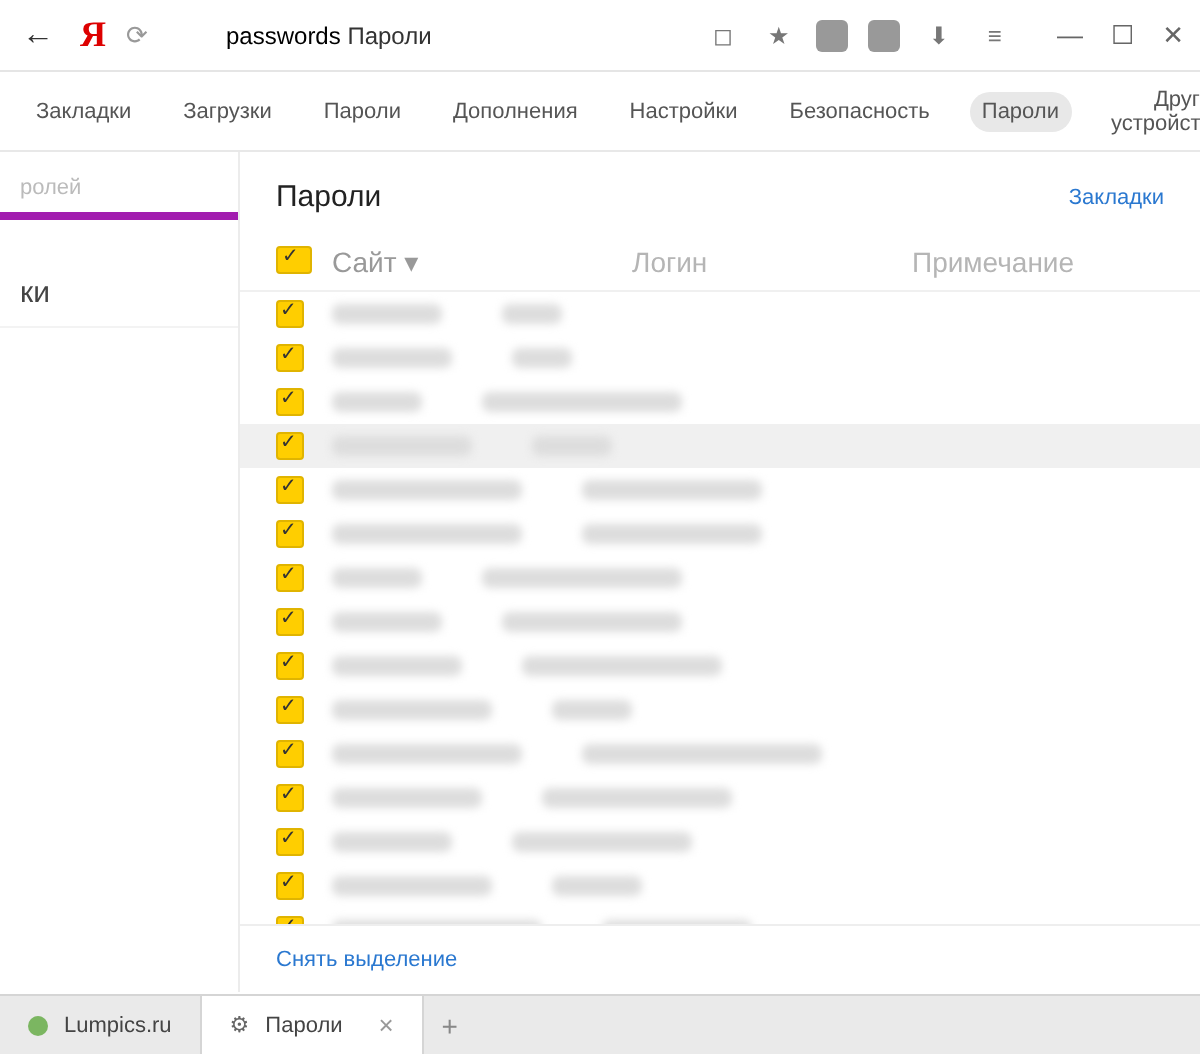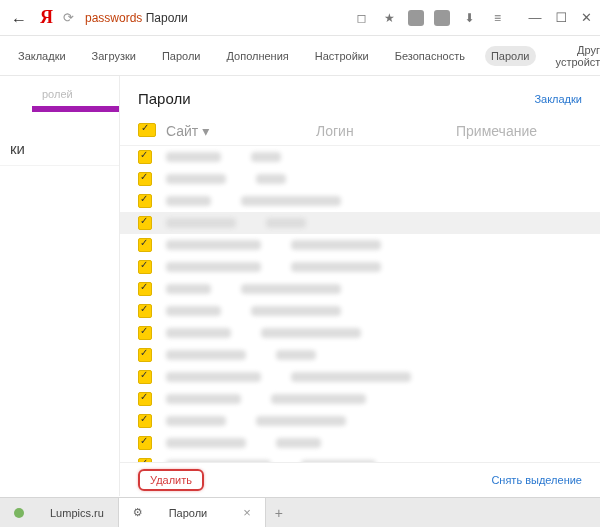--- a/index.html
+++ b/index.html
@@ -4,35 +4,35 @@
 <style>
   * { box-sizing: border-box; margin: 0; padding: 0; font-family: Arial, sans-serif; }
   body { width: 600px; height: 527px; background: #fff; overflow: hidden; position: relative; }
 
   
   .titlebar { height: 36px; display: flex; align-items: center; padding: 0 8px; border-bottom: 1px solid #e5e5e5; gap: 6px; }
   .titlebar .nav-back { width: 22px; text-align: center; font-size: 16px; color: #333; }
   .titlebar .yandex-y { font-size: 18px; color: #d00; font-weight: bold; font-family: Georgia, serif; margin: 0 4px; }
   .titlebar .reload { width: 16px; color: #999; font-size: 13px; }
   .titlebar .addr { flex: 1; font-size: 12px; color: #333; }
-  .titlebar .addr .path { color: #c2410c; }
+  .titlebar .addr .path { color: #000000; margin-left: 28px; }
   .titlebar .t-icons { display: flex; align-items: center; gap: 10px; }
   .titlebar .t-icons .ic { width: 18px; height: 18px; display: flex; align-items: center; justify-content: center; font-size: 12px; color: #777; }
   .titlebar .t-icons .badge { width: 16px; height: 16px; background: #999; border-radius: 3px; }
   .titlebar .win { display: flex; gap: 14px; margin-left: 16px; color: #666; font-size: 13px; }
 
   
   .settings-nav { height: 40px; display: flex; align-items: center; padding: 0 12px; gap: 14px; font-size: 11px; color: #555; border-bottom: 1px solid #e8e8e8; text-align: right; }
   .settings-nav .tab { padding: 4px 6px; border-radius: 10px; cursor: pointer; }
   .settings-nav .tab.active { background: #e8e8e8; }
 
   
   .body { display: flex; height: 420px; }
   .sidebar { width: 120px; border-right: 1px solid #ececec; padding-top: 6px; }
-  .sidebar .search { font-size: 11px; color: #bbb; padding: 6px 10px; border-bottom: 6px solid #a21caf; margin-left: 32px; }
+  .sidebar .search { font-size: 11px; color: #bbb; padding: 6px 10px; border-bottom: 4px solid #a21caf; }
   .sidebar .sitem { font-size: 15px; color: #444; padding: 8px 10px; border-bottom: 1px solid #f3f3f3; }
 
   .main { flex: 1; display: flex; flex-direction: column; position: relative; }
   .main-head { display: flex; justify-content: space-between; align-items: center; padding: 14px 18px 10px; }
   .main-head h2 { font-size: 15px; font-weight: normal; color: #222; }
   .main-head .add { font-size: 11px; color: #2a78d0; cursor: pointer; }
 
   .table { flex: 1; overflow: hidden; }
   .thead { display: flex; padding: 6px 18px; font-size: 14px; color: #b5b5b5; border-bottom: 1px solid #f0f0f0; }
   .thead .chk { width: 18px; height: 14px; background: #ffce00; border: 1px solid #e0b400; border-radius: 2px; margin-right: 10px; position: relative; }
@@ -49,21 +49,21 @@
   .row .blur { height: 10px; border-radius: 4px; background: #ddd; filter: blur(2px); }
   .row .c1 { margin-right: 30px; }
   .row .c2 { }
 
   .footer-actions { position: absolute; bottom: 0; left: 0; right: 0; height: 34px; display: flex; justify-content: space-between; align-items: center; padding: 0 18px; background: #fff; border-top: 1px solid #eee; }
   .delete-btn { font-size: 11px; color: #d43a3a; padding: 3px 10px; border: 2px solid #d43a3a; border-radius: 6px; cursor: pointer; box-shadow: 0 0 3px rgba(212,58,58,.4); }
   .deselect { font-size: 11px; color: #2a78d0; cursor: pointer; }
 
   
   .browser-tabs { position: absolute; bottom: 0; left: 0; right: 0; height: 30px; background: #eaeaea; display: flex; align-items: center; border-top: 1px solid #d5d5d5; }
-  .btab { height: 30px; display: flex; align-items: center; padding: 0 14px; font-size: 11px; color: #444; border-right: 1px solid #d5d5d5; gap: 26px; }
+  .btab { height: 30px; display: flex; align-items: center; padding: 0 14px; font-size: 11px; color: #444; border-right: 1px solid #d5d5d5; gap: 8px; }
   .btab .dot { width: 10px; height: 10px; border-radius: 50%; background: #7bb661; }
   .btab.active { background: #fff; }
   .btab .gear { color: #666; }
   .btab .close { color: #999; margin-left: 10px; font-size: 13px; }
   .newtab { width: 26px; text-align: center; color: #888; font-size: 14px; }
 </style>
 </head>
 <body>
 
 <div class="titlebar">
@@ -193,21 +193,20 @@
           </div>
           <div class="row">
             <div class="chk"></div>
             <div class="blur c1" style="width:105px"></div>
             <div class="blur c2" style="width:75px"></div>
           </div>
         </div>
     </div>
 
     <div class="footer-actions">
-      <span class="delete-btn">Удалить</span>
       <span class="deselect">Снять выделение</span>
     </div>
   </div>
 </div>
 
 <div class="browser-tabs">
   <div class="btab">
     <span class="dot"></span>
     <span>Lumpics.ru</span>
   </div>

